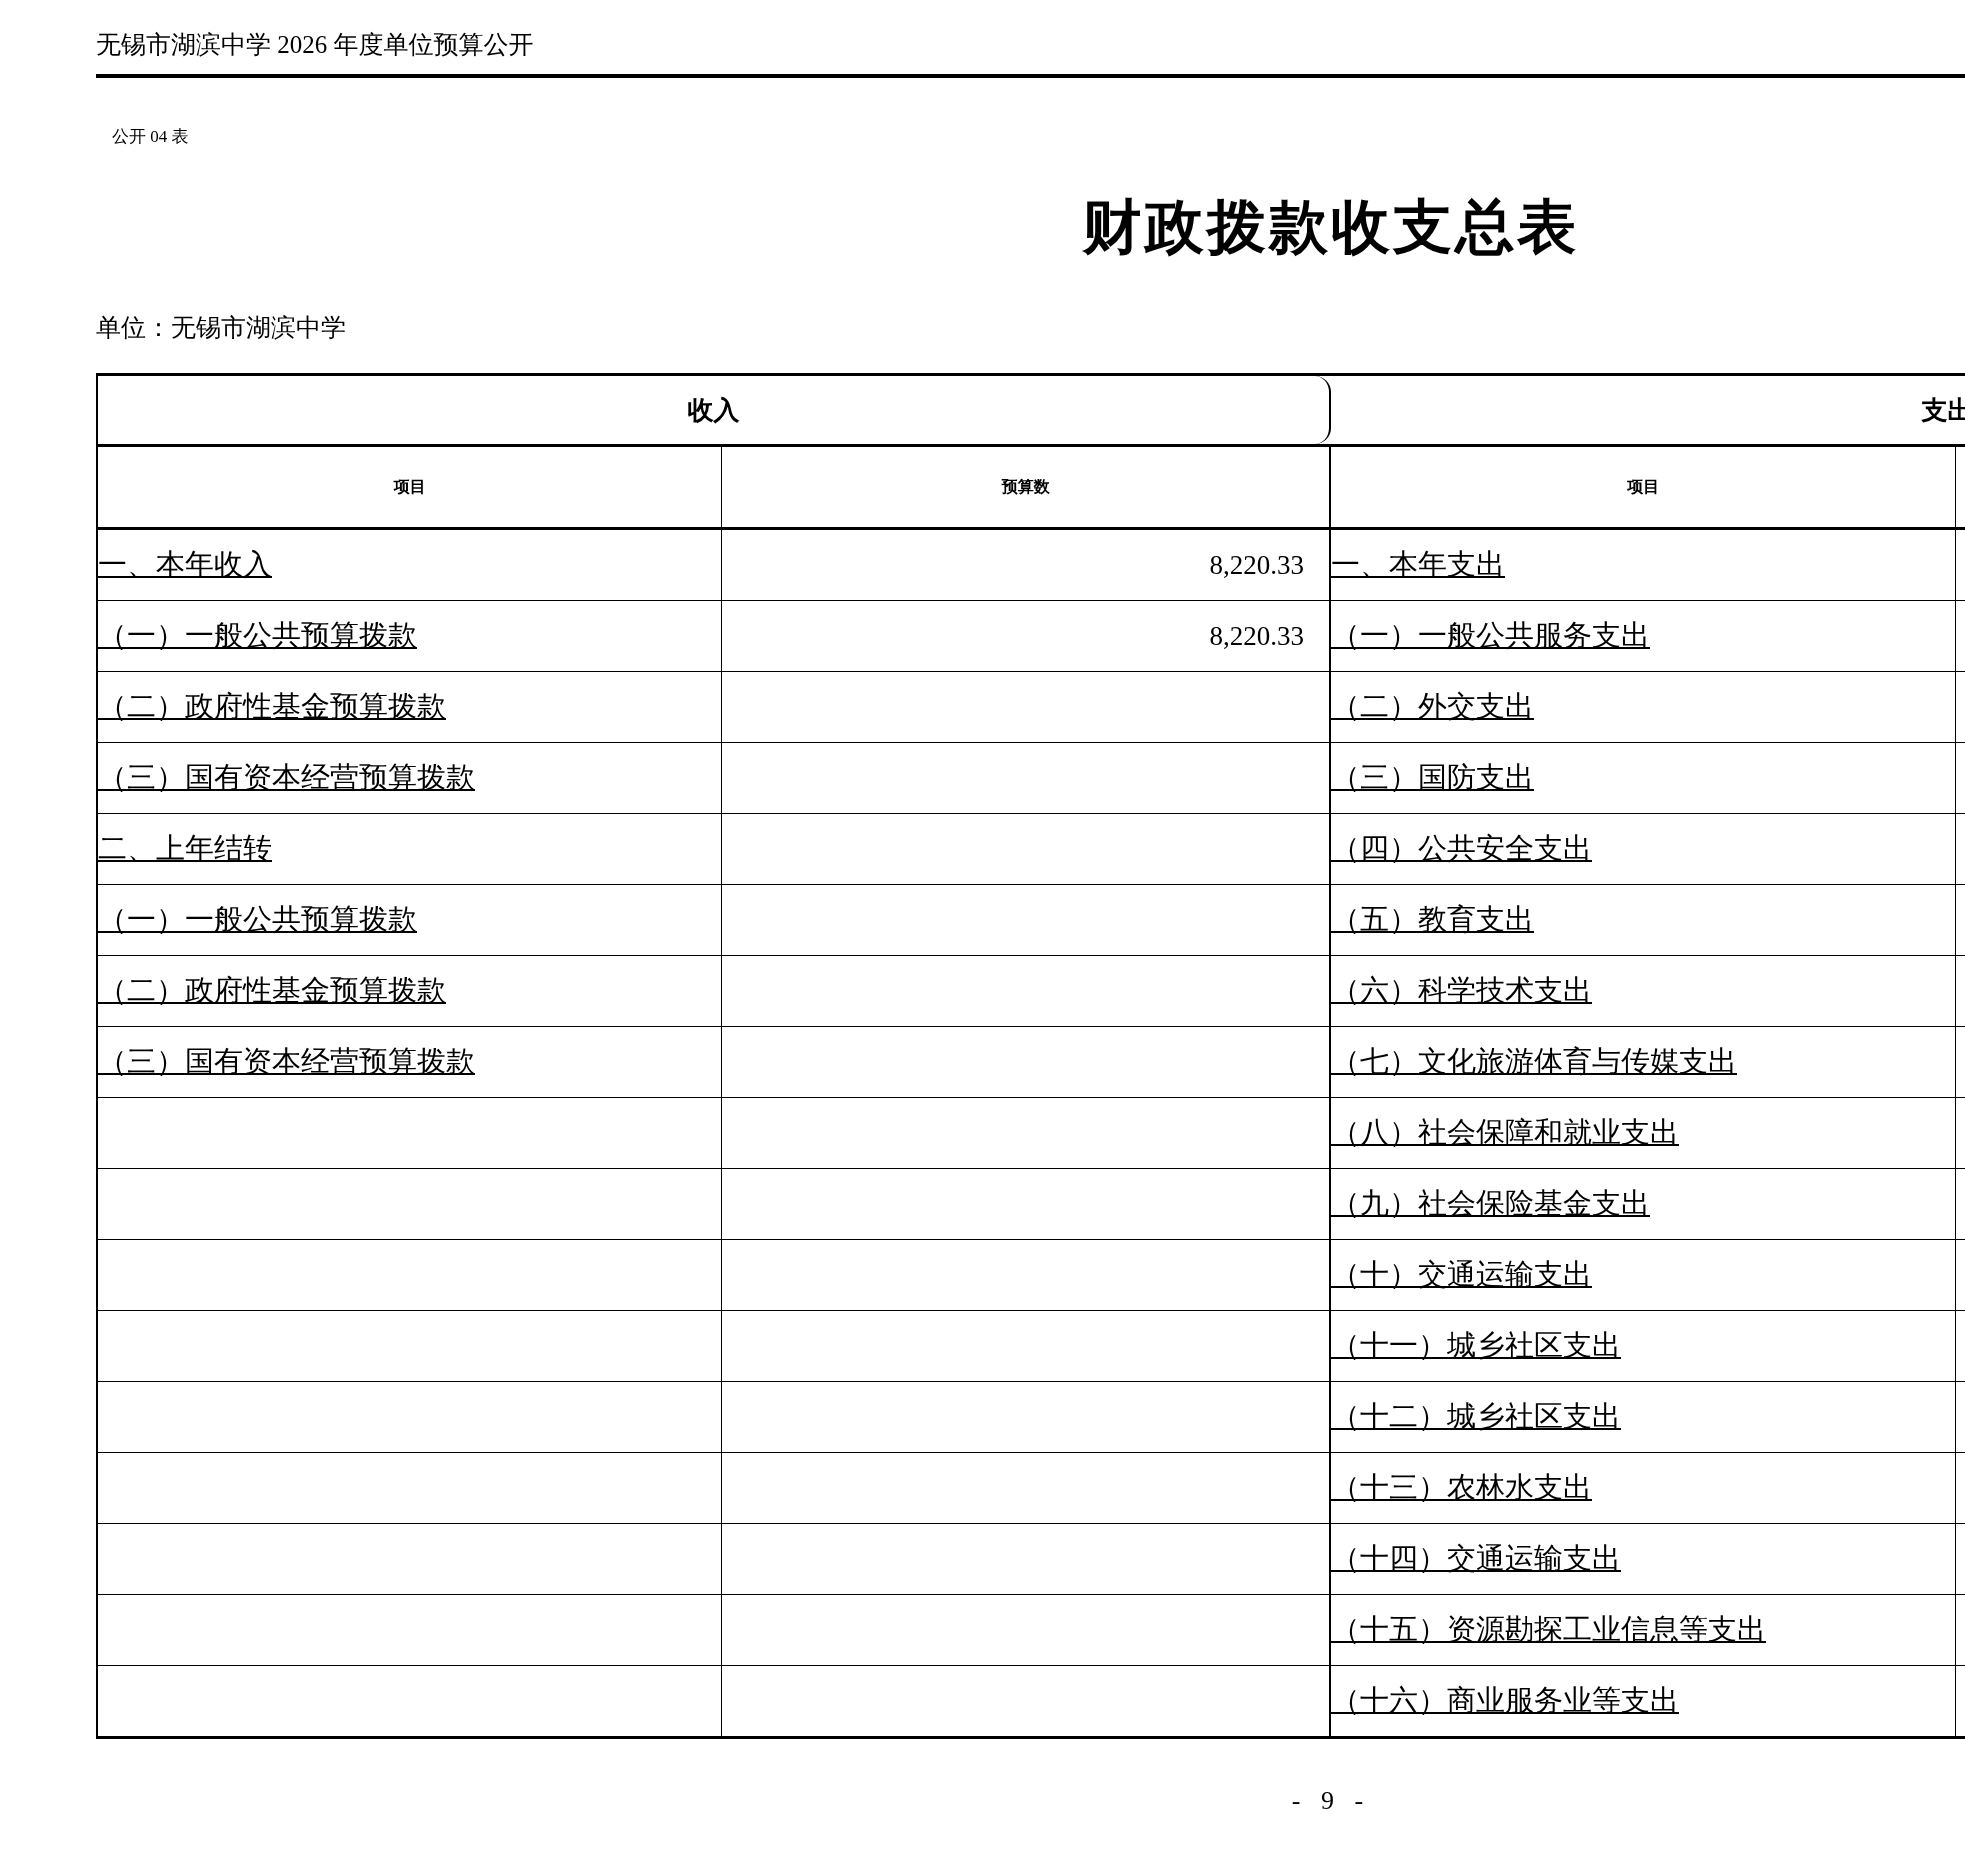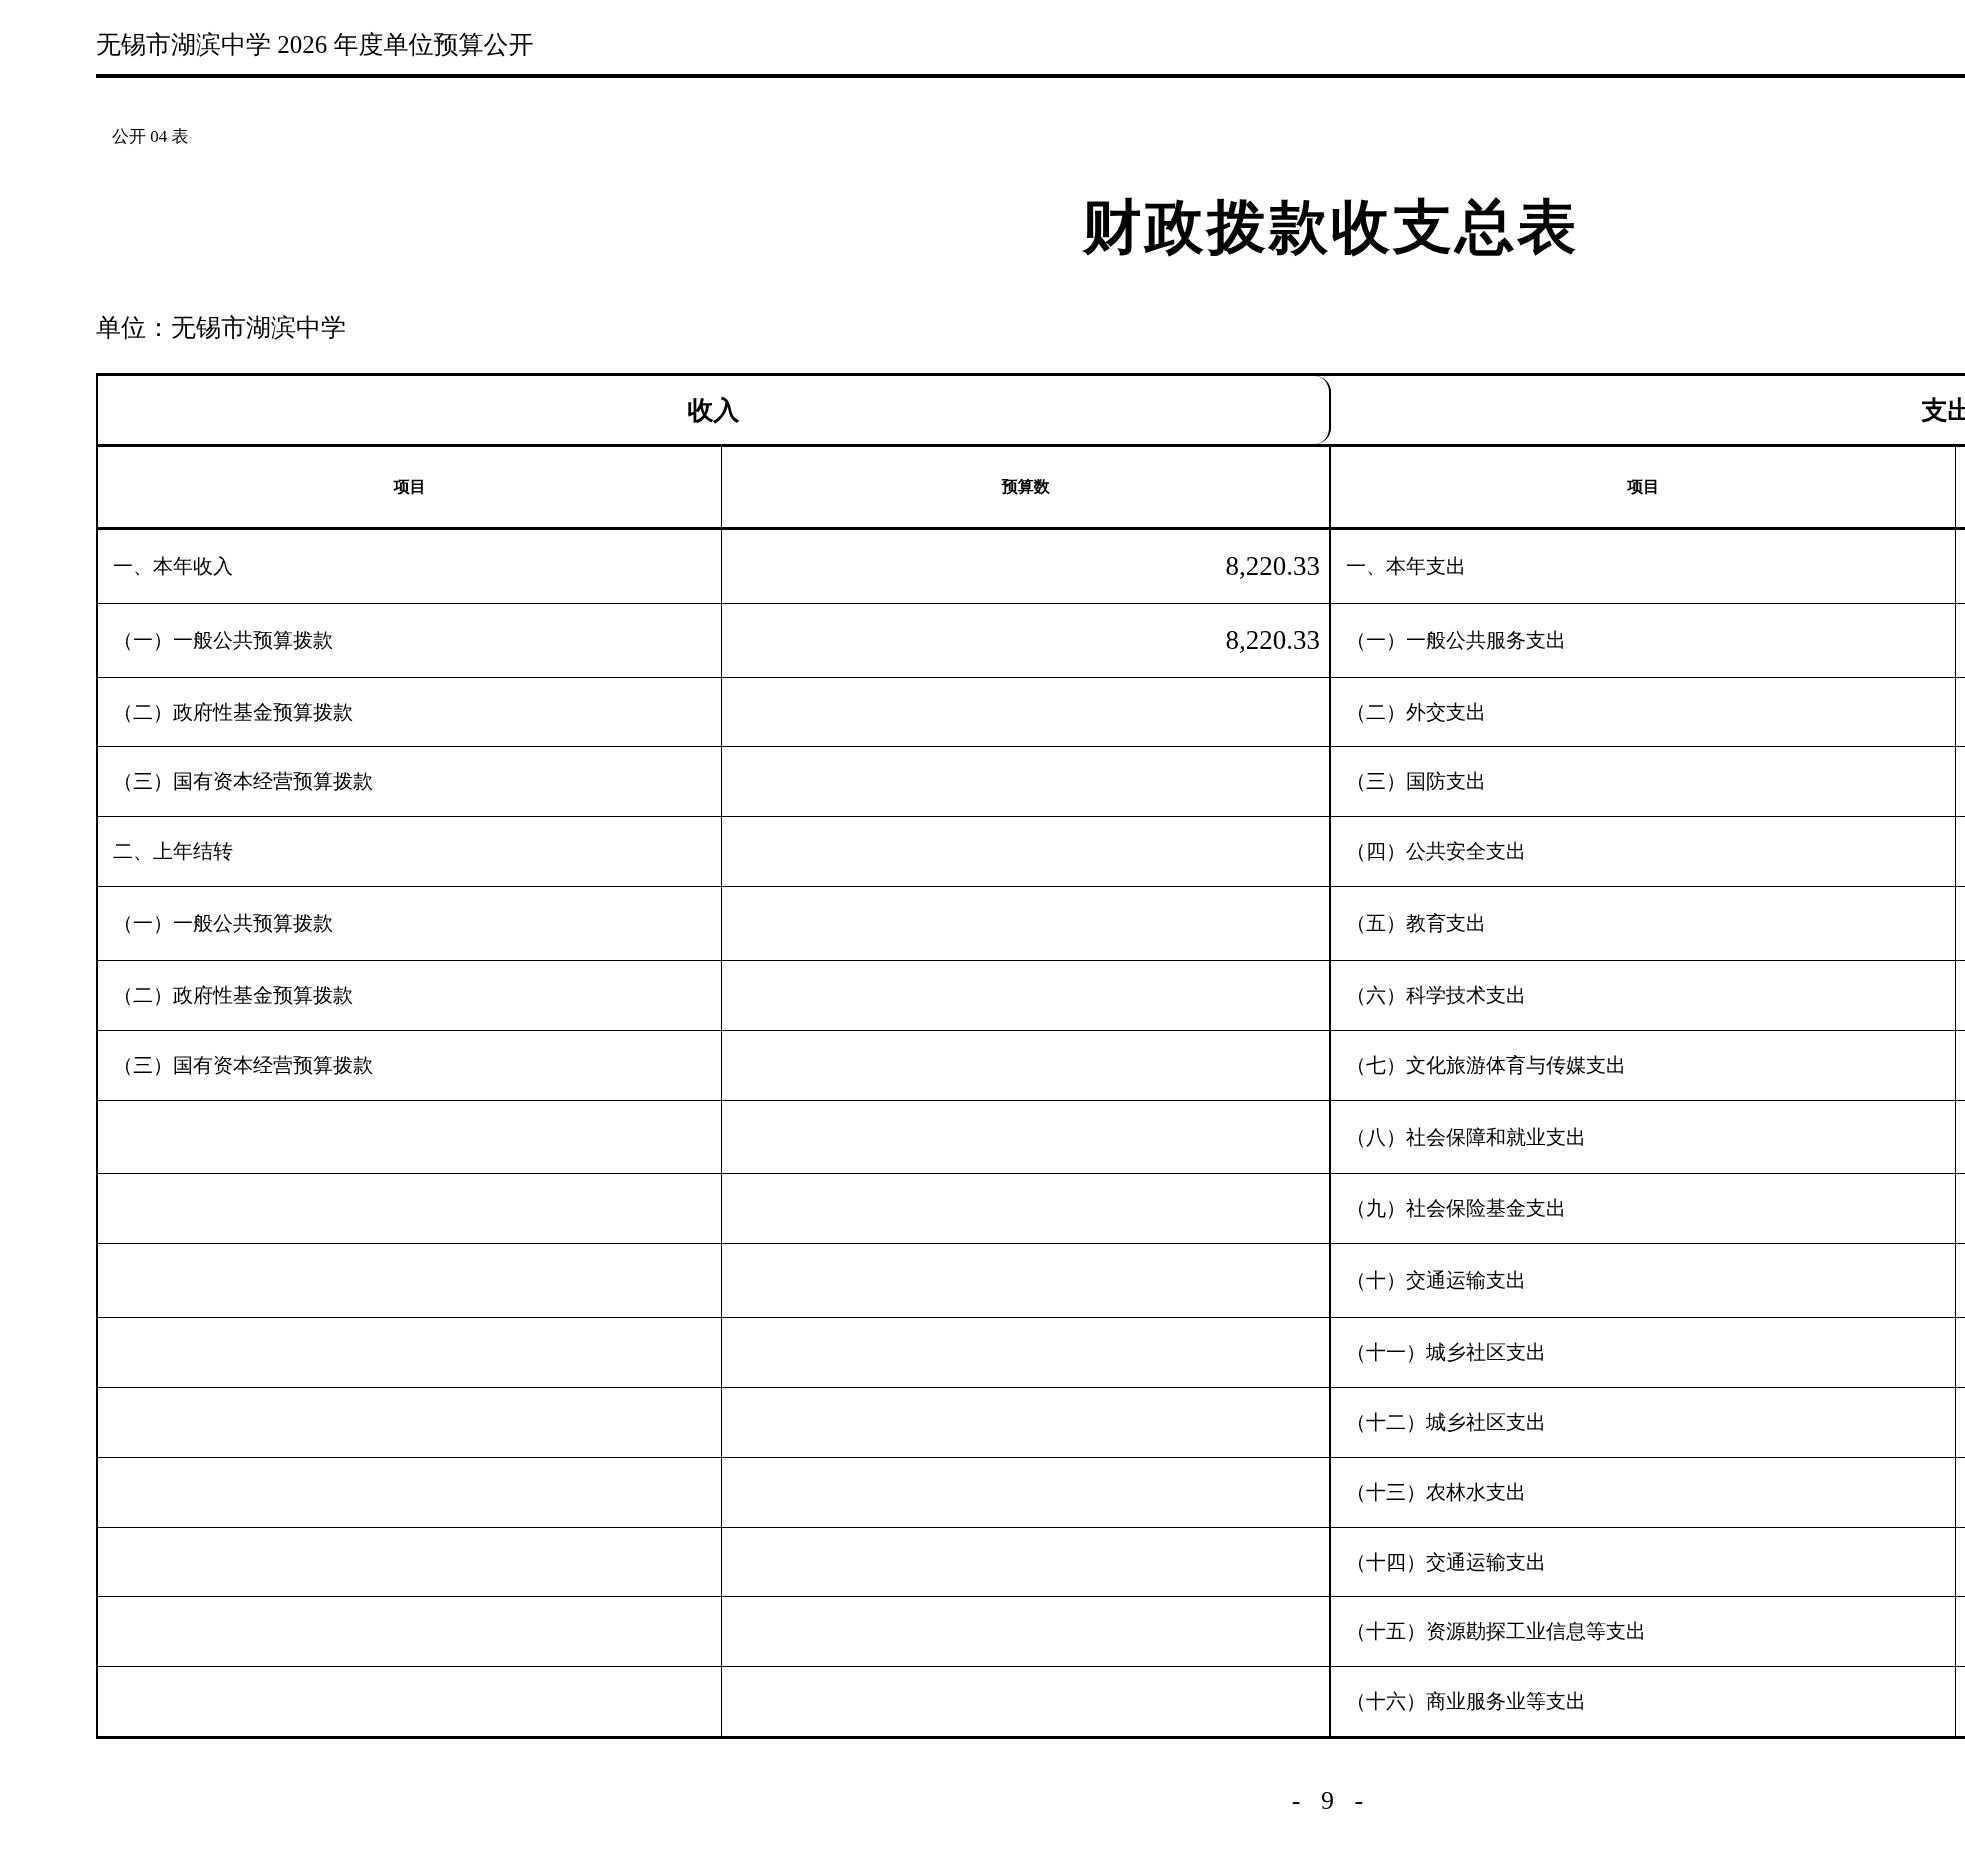--- a/index.html
+++ b/index.html
@@ -124,27 +124,27 @@
   .trow:last-child {
     border-bottom: none;
   }
   .cell {
     box-sizing: border-box;
     display: flex;
     align-items: center;
     overflow: hidden;
   }
   .cell.item {
-    padding-left: 15px;
-    font-size: 20px;
+    font-size: 29px;
     white-space: nowrap;
+    text-decoration: underline;
   }
   .cell.value {
     justify-content: flex-end;
-    padding-right: 9px;
+    padding-right: 25px;
     font-size: 27px;
     font-family: "Liberation Serif", serif;
     white-space: nowrap;
   }
   
   .colw1 { width: 25.32%; border-right: 1.6px solid #000; }
   .colw2 { width: 24.68%; border-right: 2px solid #000; }
   .colw3 { width: 25.36%; border-right: 1.6px solid #000; }
   .colw4 { width: 24.64%; }
   .footer {

